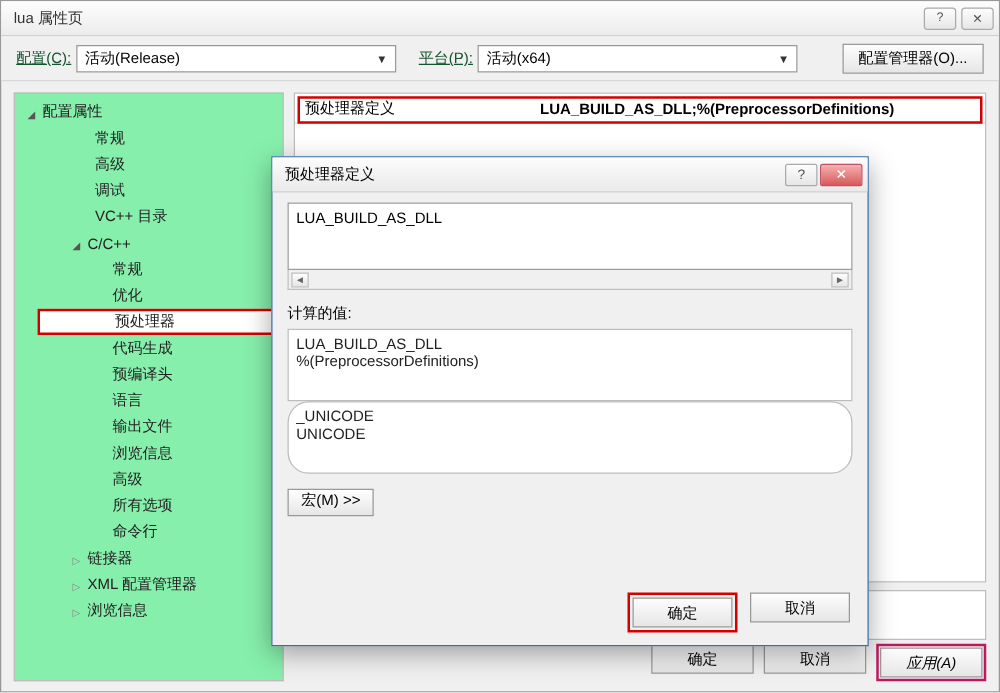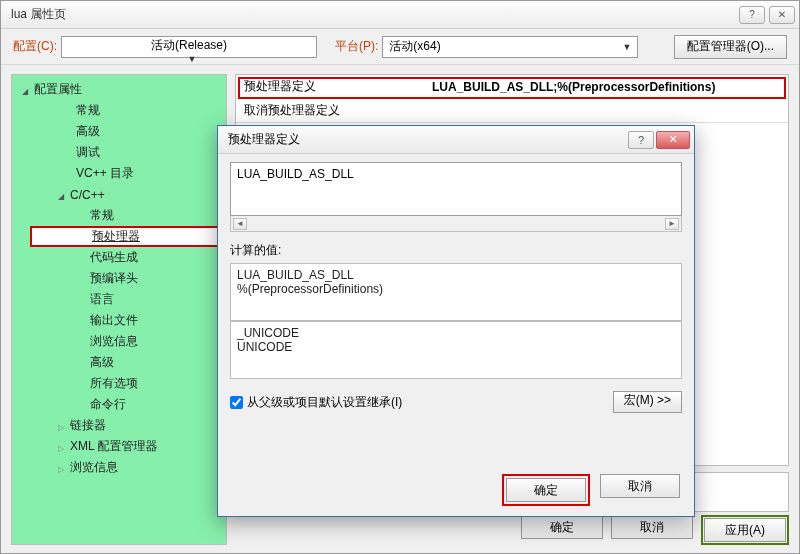--- a/index.html
+++ b/index.html
@@ -5,36 +5,36 @@
 * { box-sizing: border-box; margin: 0; padding: 0; font-family: "Microsoft YaHei", "Segoe UI", Tahoma, sans-serif; font-size: 12px; }
 body { background: #f0f0f0; width: 800px; height: 554px; overflow: hidden; }
 
 .window { width: 800px; height: 554px; background: #f0f0f0; border: 1px solid #999; position: relative; }
 .titlebar { height: 28px; background: linear-gradient(#fdfdfd, #ececec); border-bottom: 1px solid #d0d0d0; display: flex; align-items: center; justify-content: space-between; padding: 0 4px 0 10px; }
 .titlebar-title { font-size: 12px; color: #333; }
 .titlebar-buttons { display: flex; gap: 4px; }
 .titlebar-btn { width: 26px; height: 18px; border: 1px solid #aaa; background: linear-gradient(#fdfdfd,#e6e6e6); border-radius: 3px; display: flex; align-items: center; justify-content: center; font-size: 10px; color: #555; cursor: pointer; }
 
 .config-row { height: 36px; display: flex; align-items: center; padding: 0 12px; gap: 4px; border-bottom: 1px solid #d8d8d8; background: #f0f0f0; }
-.config-label { font-size: 12px; color: #c2410c; }
+.config-label { font-size: 12px; color: #14532d; text-decoration: underline; }
 .select { border: 1px solid #999; background: #fff; height: 22px; padding: 0 6px; display: flex; align-items: center; justify-content: space-between; font-size: 12px; }
 .select .tri { font-size: 9px; color: #333; margin-left: 6px; }
 .btn { height: 24px; border: 1px solid #999; background: linear-gradient(#fdfdfd,#e6e6e6); padding: 0 12px; display: inline-flex; align-items: center; justify-content: center; cursor: pointer; font-size: 12px; }
 
 .body { display: flex; position: absolute; top: 65px; left: 0; right: 0; bottom: 0; }
 .tree-panel { width: 216px; border: 1px solid #bdbdbd; margin: 8px 4px 8px 10px; background: #86efac; overflow: auto; padding: 4px 0; }
 .tree-item { display: flex; align-items: center; height: 21px; padding-left: 28px; font-size: 12px; color: #222; cursor: pointer; }
 .tree-item.root { padding-left: 10px; font-weight: normal; }
 .tree-item .arrow { width: 12px; display: inline-block; }
 .tree-item .arrow.open::before { content: "◢"; font-size: 8px; color: #555; }
 .tree-item .arrow.closed::before { content: "▷"; font-size: 8px; color: #888; }
 .tree-sub { padding-left: 18px; }
 .tree-sub .tree-item { padding-left: 46px; }
 .tree-sub2 .tree-item { padding-left: 60px; }
-.tree-item.selected { background: #fff; border: 2px solid #d40000; outline-offset: -2px; text-decoration: underline; }
+.tree-item.selected { background: #fff; border: 2px solid #d40000; outline-offset: -2px; }
 .right-panel { flex: 1; margin: 8px 10px 8px 4px; position: relative; }
 .prop-group { border: 1px solid #bdbdbd; background: #fff; height: 392px; position: relative; }
 .prop-row1 { height: 24px; border-bottom: 1px solid #ddd; display: flex; align-items: center; }
 .prop-rowlabel { width: 196px; padding-left: 8px; }
 .prop-rowval { flex: 1; font-weight: bold; }
 .highlight-box { border: 2px solid #d40000; position: absolute; }
 .hint-panel { border: 1px solid #bdbdbd; background: #fff; height: 40px; margin-top: 6px; padding: 4px 8px; }
 .hint-title { font-weight: bold; }
 .bottom-btns { position: absolute; right: 10px; bottom: 8px; display: flex; gap: 8px; }
 .bottom-btns .btn { width: 82px; }
@@ -68,21 +68,21 @@
   <div class="titlebar">
     <span class="titlebar-title">lua 属性页</span>
     <div class="titlebar-buttons">
       <div class="titlebar-btn">?</div>
       <div class="titlebar-btn">✕</div>
     </div>
   </div>
 
   <div class="config-row">
     <span class="config-label">配置(C):</span>
-    <div class="select" style="width:256px;flex-direction:column;">
+    <div class="select" style="width:256px;">
       <span>活动(Release)</span>
       <span class="tri">▼</span>
     </div>
     <span class="config-label" style="margin-left:14px;">平台(P):</span>
     <div class="select" style="width:256px;">
       <span>活动(x64)</span>
       <span class="tri">▼</span>
     </div>
     <div style="flex:1"></div>
     <div class="btn">配置管理器(O)...</div>
@@ -99,20 +99,21 @@
         <div class="tree-item">常规</div>
         <div class="tree-item">高级</div>
         <div class="tree-item">调试</div>
         <div class="tree-item">VC++ 目录</div>
         <div class="tree-item" style="padding-left:28px;">
           <span class="arrow open"></span>
           <span>C/C++</span>
         </div>
         <div class="tree-sub2">
           <div class="tree-item">常规</div>
+          <div class="tree-item">优化</div>
           <div class="tree-item selected">预处理器</div>
           <div class="tree-item">代码生成</div>
           <div class="tree-item">预编译头</div>
           <div class="tree-item">语言</div>
           <div class="tree-item">输出文件</div>
           <div class="tree-item">浏览信息</div>
           <div class="tree-item">高级</div>
           <div class="tree-item">所有选项</div>
           <div class="tree-item">命令行</div>
         </div>
@@ -131,36 +132,32 @@
       </div>
     </div>
 
     <div class="right-panel">
       <div class="prop-group">
         <div class="highlight-box" style="left:2px; top:2px; right:2px; height:22px;"></div>
         <div class="prop-row1">
           <div class="prop-rowlabel">预处理器定义</div>
           <div class="prop-rowval">LUA_BUILD_AS_DLL;%(PreprocessorDefinitions)</div>
         </div>
-        <div class="prop-row1">
-          <div class="prop-rowlabel">取消预处理器定义</div>
-          <div class="prop-rowval"></div>
-        </div>
       </div>
       <div class="hint-panel">
         <div class="hint-title">预处</div>
         <div>定义</div>
       </div>
     </div>
   </div>
 
   <div class="bottom-btns">
     <div class="btn">确定</div>
     <div class="btn">取消</div>
-    <span style="border:2px solid #4d7c0f; padding:1px;">
+    <span style="border:2px solid #be185d; padding:1px;font-style:italic;">
       <span class="btn">应用(A)</span>
     </span>
   </div>
 
   <div class="dialog">
     <div class="dlg-title">
       <span>预处理器定义</span>
       <div class="dlg-close-group">
         <div class="dlg-help">?</div>
         <div class="dlg-close">✕</div>
@@ -172,28 +169,24 @@
       </div>
       <div class="dlg-scroll-h">
         <span class="sb-btn">◄</span>
         <span class="sb-btn">►</span>
       </div>
 
       <div class="section-label">计算的值:</div>
       <div class="dlg-readonly" style="white-space:pre-line;">LUA_BUILD_AS_DLL
 %(PreprocessorDefinitions)</div>
 
-      <div class="dlg-readonly" style="white-space:pre-line;">_UNICODE
+      <div class="dlg-readonly" style="white-space:pre-line;border-radius:17px;">_UNICODE
 UNICODE</div>
 
       <div class="dlg-inherit-row">
-        <label class="chk">
-          <input type="checkbox" checked="" style="">
-          <span>从父级或项目默认设置继承(I)</span>
-        </label>
         <div class="macro-btn">宏(M) &gt;&gt;</div>
       </div>
     </div>
     <div class="dlg-okrow">
       <span class="ok-highlight">
         <span class="btn">确定</span>
       </span>
       <span class="btn">取消</span>
     </div>
   </div>

